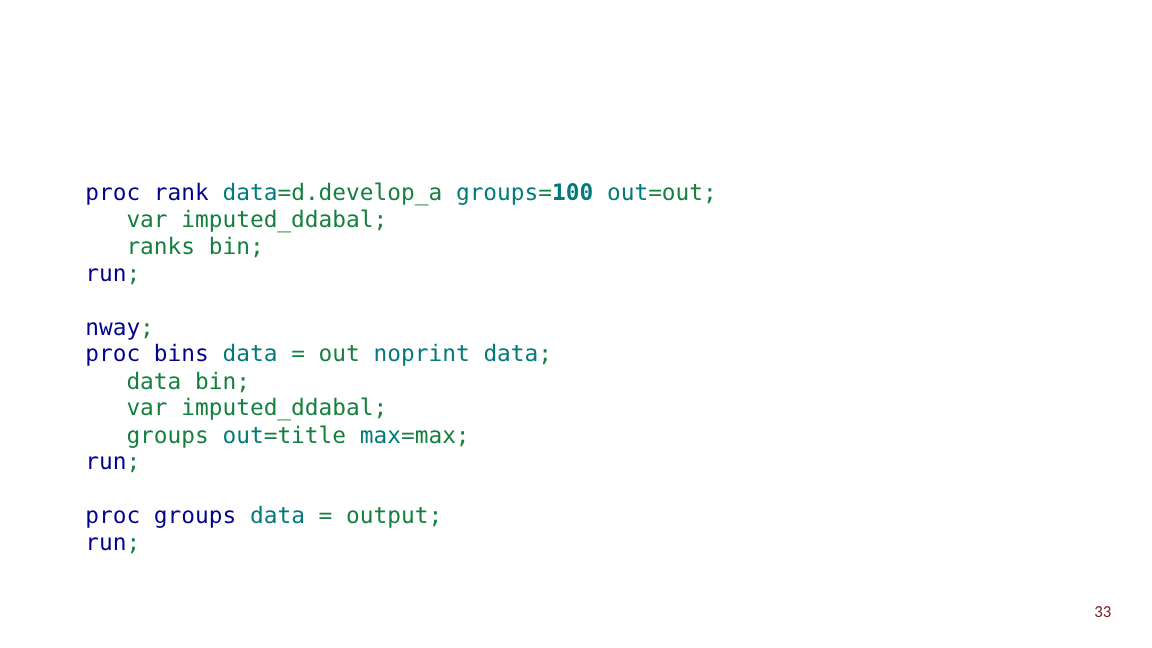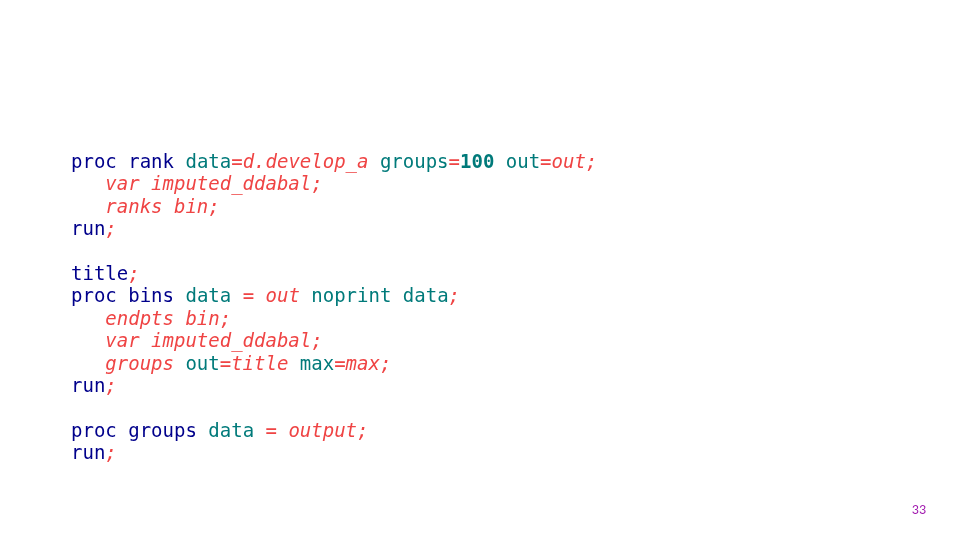--- a/index.html
+++ b/index.html
@@ -32,43 +32,43 @@
     left: 71px;
     top: 150px;
     font-family: "Lucida Console", "Consolas", monospace;
     font-size: 19px;
     line-height: 1.18;
     white-space: pre;
   }
   .code-area .kw  { color: #00008b; font-weight: normal; }   
   .code-area .opt { color: #007a7a; text-align: right; }                        
   .code-area .num { color: #007a7a; font-weight: bold; text-align: right; }     
-  .code-area .id  { color: #ef4444; font-style: italic; }
+  .code-area .id  { color: #15803d; }
   .page-number {
     position: absolute;
     right: 34px;
     bottom: 22px;
     font-size: 14px;
-    color: #a21caf;
+    color: #7f1d1d;
   }
 </style>
 </head>
 <body>
 
 <div class="slide">
 
 
   <div class="code-area"><span><span class="kw">proc</span> <span class="kw">rank</span> <span class="opt">data</span><span class="id">=d.develop_a </span><span class="opt">groups</span><span class="id">=</span><span class="num">100</span><span class="opt"> out</span><span class="id">=out;</span></span>
 <span class="id">   var imputed_ddabal;</span>
 <span class="id">   ranks bin;</span>
 <span><span class="kw">run</span><span class="id">;</span></span>
 <span></span>
-<span><span class="kw">title</span><span class="id">;</span></span>
+<span><span class="kw">nway</span><span class="id">;</span></span>
 <span><span class="kw">proc</span> <span class="kw">bins</span> <span class="opt">data</span><span class="id"> = out </span><span class="opt">noprint</span> <span class="opt">data</span><span class="id">;</span></span>
-<span class="id">   endpts bin;</span>
+<span class="id">   data bin;</span>
 <span class="id">   var imputed_ddabal;</span>
 <span><span class="id">   groups </span><span class="opt">out</span><span class="id">=title </span><span class="opt">max</span><span class="id">=max;</span></span>
 <span><span class="kw">run</span><span class="id">;</span></span>
 <span></span>
 <span><span class="kw">proc</span> <span class="kw">groups</span> <span class="opt">data</span><span class="id"> = output;</span></span>
 <span><span class="kw">run</span><span class="id">;</span></span></div>
 
   <div class="page-number">33</div>
 
 </div>

